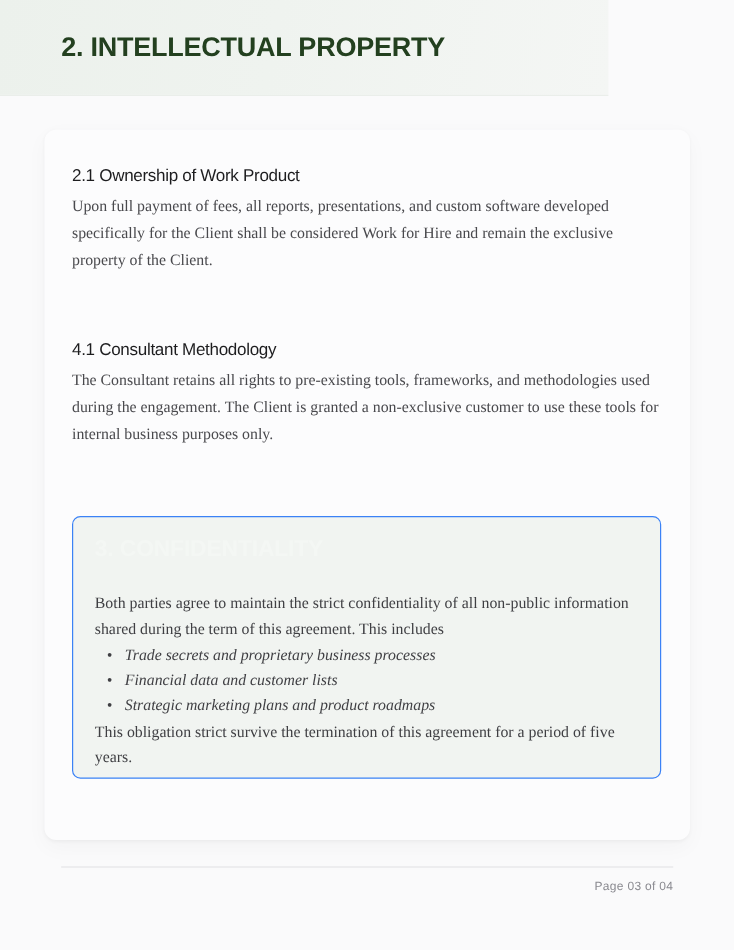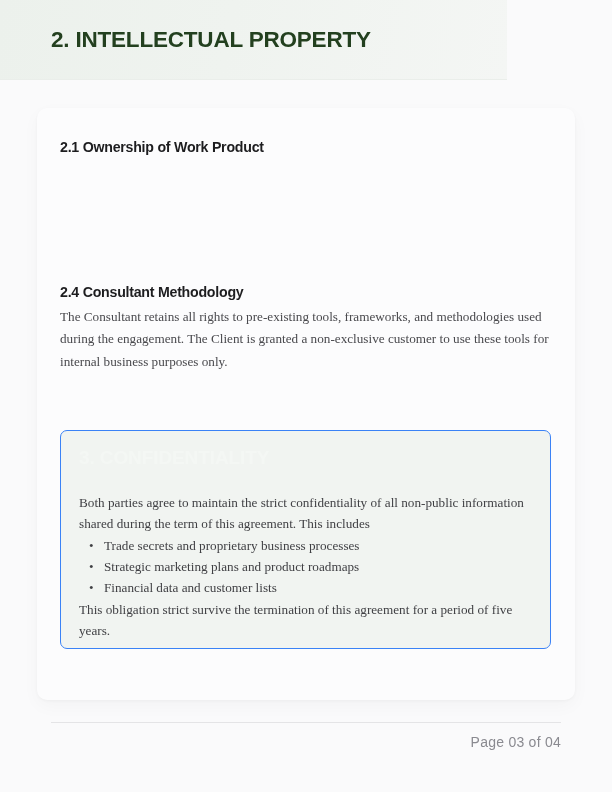--- a/index.html
+++ b/index.html
@@ -57,21 +57,21 @@
     left: 23px;
     width: 496px;
   }
 
   .section-2-1 { top: 31px; }
   .section-2-2 { top: 176px; }
 
   .section-heading {
     font-family: "Liberation Sans", sans-serif;
     font-size: 14.2px;
-    font-weight: 700;
+    font-weight: 400;
     color: #1d1d1f;
     letter-spacing: -0.25px;
     margin-bottom: 6px;
   }
 
   .section-body {
     font-family: "Liberation Serif", serif;
     font-size: 13.2px;
     font-weight: 400;
     line-height: 22.4px;
@@ -117,20 +117,21 @@
   .boxed-list {
     list-style: none;
     margin: 1px 0 1px 0;
     padding: 0;
   }
 
   .boxed-list li {
     position: relative;
     padding-left: 25px;
     line-height: 21px;
+    font-style: italic;
   }
 
   .boxed-list li::before {
     content: "\2022";
     position: absolute;
     left: 10px;
     top: 0;
     color: #3f3f43;
     font-size: 13px;
   }
@@ -148,53 +149,54 @@
   .footer-divider {
     width: 100%;
     height: 1px;
     background: #e4e4e6;
   }
 
   .footer-page-label {
     margin-top: 11px;
     text-align: right;
     font-family: "Liberation Sans", sans-serif;
-    font-size: 14px;
+    font-size: 10px;
     letter-spacing: 0.25px;
     color: #8a8a90;
   }
 </style>
 </head>
 <body>
 
 <div class="page-header">
   <div class="page-header-title">2. INTELLECTUAL PROPERTY</div>
 </div>
 
 <div class="content-card">
 
   <div class="section section-2-1">
     <div class="section-heading">2.1 Ownership of Work Product</div>
+    <div class="section-body">Upon full payment of fees, all reports, presentations, and custom software developed specifically for the Client shall be considered Work for Hire and remain the exclusive property of the Client.</div>
   </div>
 
   <div class="section section-2-2">
-    <div class="section-heading">2.4 Consultant Methodology</div>
+    <div class="section-heading">4.1 Consultant Methodology</div>
     <div class="section-body">The Consultant retains all rights to pre-existing tools, frameworks, and methodologies used during the engagement. The Client is granted a non-exclusive customer to use these tools for internal business purposes only.</div>
   </div>
 
   <div class="boxed-section">
     <div class="boxed-ghost-heading">3. CONFIDENTIALITY</div>
 
     <div class="boxed-content">
       <div>Both parties agree to maintain the strict confidentiality of all non-public information shared during the term of this agreement. This includes</div>
 
       <ul class="boxed-list">
         <li>Trade secrets and proprietary business processes</li>
+        <li>Financial data and customer lists</li>
         <li>Strategic marketing plans and product roadmaps</li>
-        <li>Financial data and customer lists</li>
       </ul>
 
       <div class="boxed-paragraph-tail">This obligation strict survive the termination of this agreement for a period of five years.</div>
     </div>
   </div>
 
 </div>
 
 <div class="page-footer">
   <div class="footer-divider"></div>

